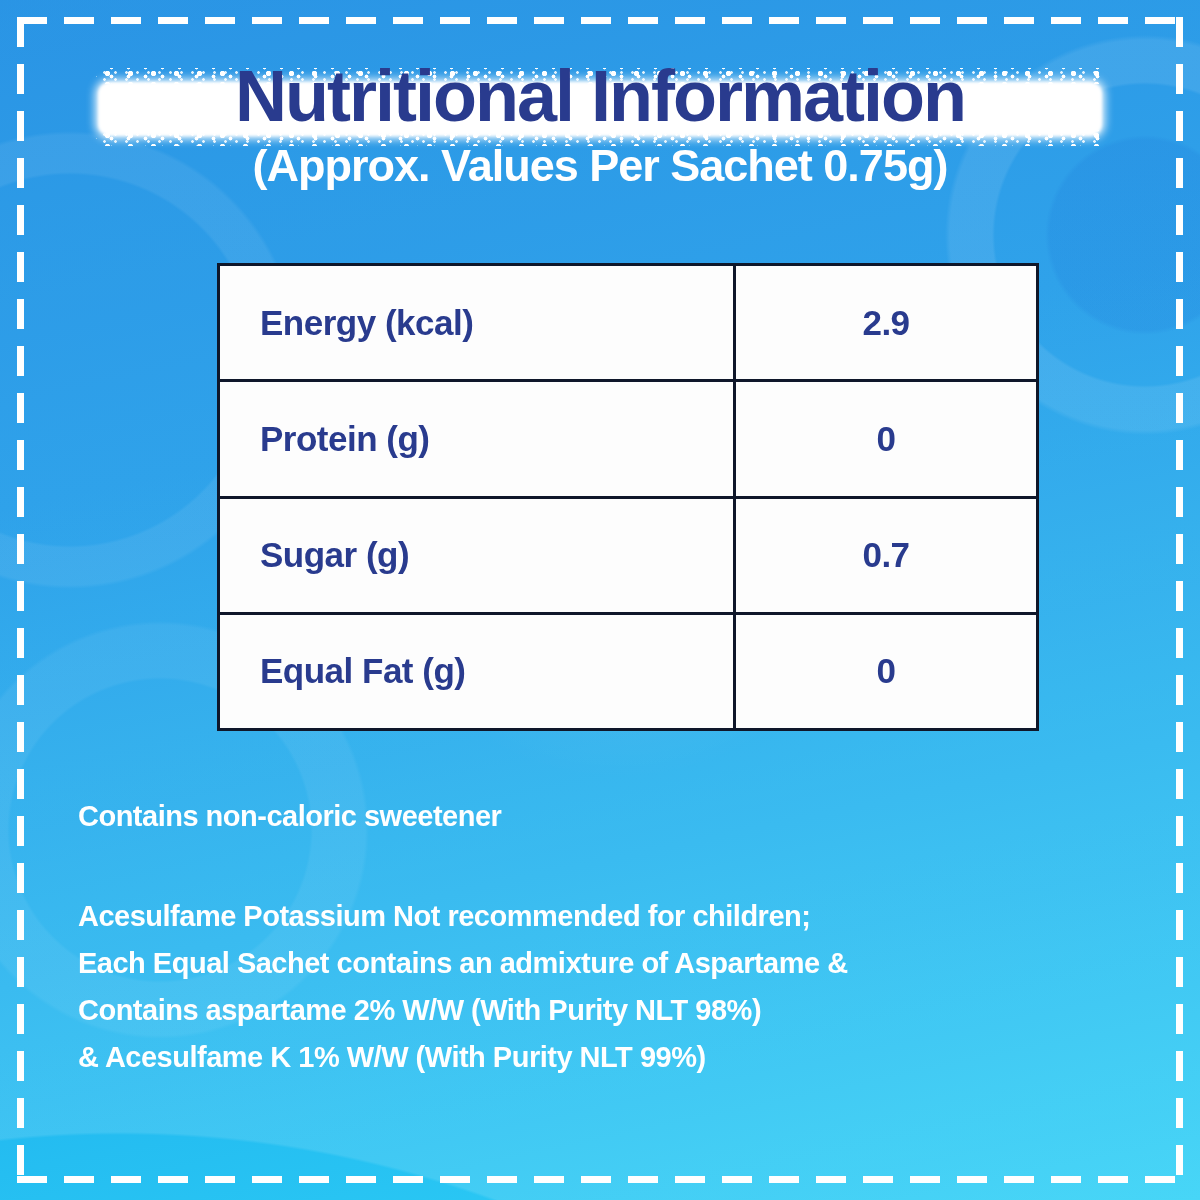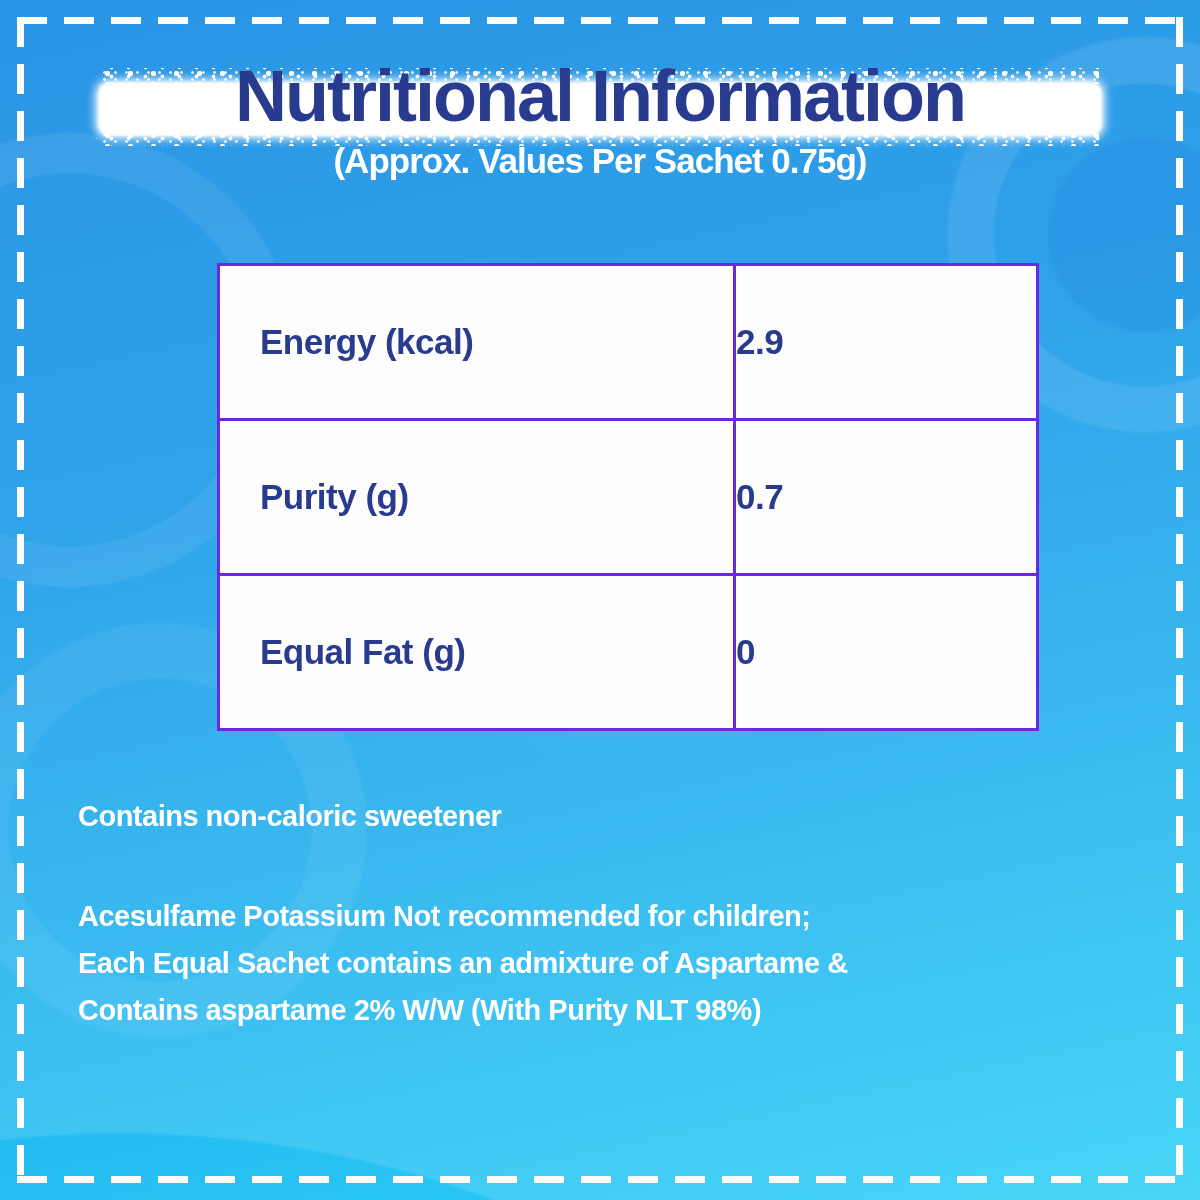--- a/index.html
+++ b/index.html
@@ -54,38 +54,38 @@
   }
   .fringe-top{top:68px;}
   .fringe-bottom{top:130px;}
   .title{
     position:absolute;top:60px;left:0;width:100%;
     text-align:center;font-size:72px;font-weight:bold;
     letter-spacing:-2px;color:#293b8e;line-height:1;
   }
   .subtitle{
     position:absolute;top:143px;left:0;width:100%;
-    text-align:center;font-size:35px;font-weight:bold;
+    text-align:center;font-size:45px;font-weight:bold;
     color:#ffffff;line-height:1;letter-spacing:-1px;
   }
 
   
   table.nutri{
     position:absolute;left:217px;top:263px;
     width:772px;height:468px;
     border-collapse:collapse;table-layout:fixed;
     background:#fdfdfd;
   }
   table.nutri td{
-    border:3px solid #6d28d9;
+    border:3px solid #0f172a;
     font-size:35px;font-weight:bold;color:#293b8e;
     height:78px;letter-spacing:-0.5px;
   }
   td.cell-label{width:472px;padding-left:40px;text-align:left;}
-  td.cell-value{width:300px;padding:0;border-radius:21px;}
+  td.cell-value{width:300px;text-align:center;padding:0;border-radius:21px;}
 
   
   .note, .para-line{
     color:#ffffff;font-weight:bold;font-size:29px;
     letter-spacing:-0.5px;white-space:nowrap;
   }
   .note{position:absolute;left:78px;top:800px;}
   .para{position:absolute;left:78px;top:893px;line-height:47px;}
 </style>
 </head>
@@ -106,31 +106,36 @@
     <div class="subtitle">(Approx. Values Per Sachet 0.75g)</div>
   </div>
 
   <table class="nutri">
     <tbody id="nutri-body">
         <tr>
           <td class="cell-label">Energy (kcal)</td>
           <td class="cell-value">2.9</td>
         </tr>
         <tr>
-          <td class="cell-label">Purity (g)</td>
+          <td class="cell-label">Protein (g)</td>
+          <td class="cell-value">0</td>
+        </tr>
+        <tr>
+          <td class="cell-label">Sugar (g)</td>
           <td class="cell-value">0.7</td>
         </tr>
         <tr>
           <td class="cell-label">Equal Fat (g)</td>
           <td class="cell-value">0</td>
         </tr>
       </tbody>
   </table>
 
   <div class="note">Contains non-caloric sweetener</div>
 
   <div class="para">
     <div class="para-line">Acesulfame Potassium Not recommended for children;</div>
     <div class="para-line">Each Equal Sachet contains an admixture of Aspartame &amp;</div>
     <div class="para-line">Contains aspartame 2% W/W (With Purity NLT 98%)</div>
+    <div class="para-line">&amp; Acesulfame K 1% W/W (With Purity NLT 99%)</div>
   </div>
 
 </div>
 
 </body></html>

